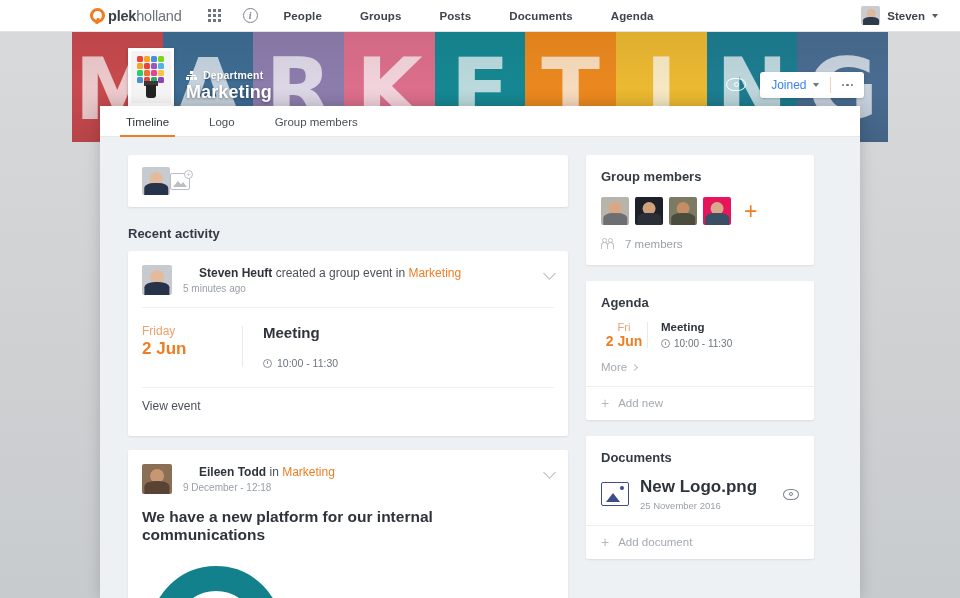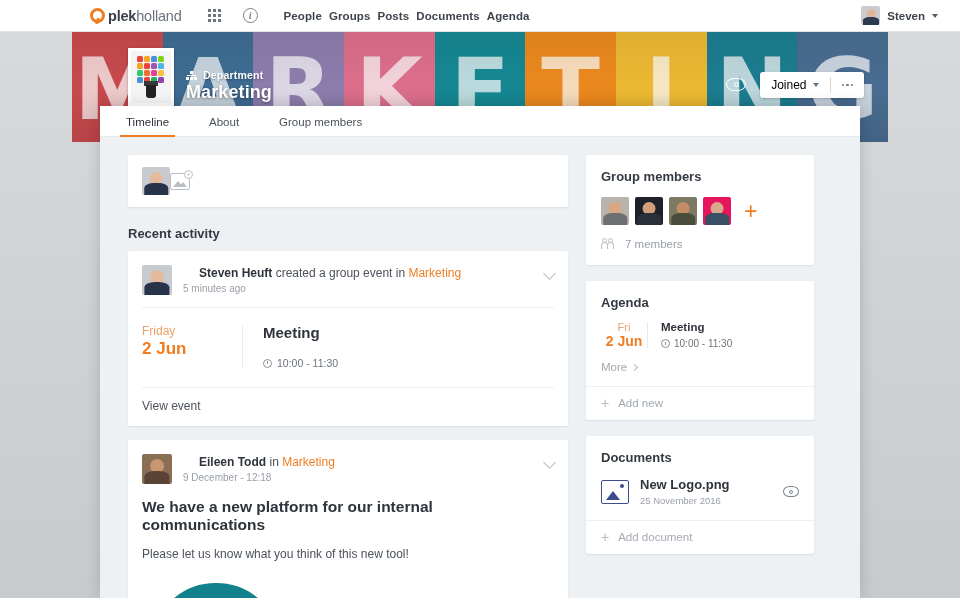--- a/index.html
+++ b/index.html
@@ -39,21 +39,21 @@
   .grid-icon { margin-left: 26px; display:grid; grid-template-columns: repeat(3,3px);
                grid-template-rows: repeat(3,3px); gap:2px; }
   .grid-icon i { background:#6d7580; display:block; width:3px; height:3px; }
 
   .info-icon {
     margin-left: 22px; width: 15px; height: 15px; border-radius: 50%;
     border: 1.4px solid #7c838c; color:#7c838c; font-size: 10px;
     display:flex; align-items:center; justify-content:center;
     font-family:"Liberation Serif", serif; font-style: italic; font-weight: bold;
   }
-  .navlinks { display:flex; margin-left: 26px; gap: 7px; }
+  .navlinks { display:flex; margin-left: 26px; gap: 38px; }
   .navlinks a {
     font-size: 11.5px; font-weight: bold; color: #3e444d;
     text-decoration: none; letter-spacing: .1px;
   }
   .nav-user { margin-left: auto; margin-right: 22px; display:flex; align-items:center; gap:7px; }
   .nav-user .av { width: 19px; height: 19px; border-radius: 2px; overflow: hidden; }
   .nav-user .nm { font-size: 11.5px; font-weight: bold; color: #3e444d; }
   .caret { width:0;height:0;border-left:3.5px solid transparent;border-right:3.5px solid transparent;
            border-top:4px solid #555c66; }
 
@@ -111,21 +111,21 @@
     width: 20px; height: 13px; border: 1.6px solid #ffffff;
     border-radius: 50% 50% 50% 50% / 60% 60% 60% 60%;
     display:flex; align-items:center; justify-content:center;
   }
   .eye-pupil { width: 5px; height: 5px; border-radius:50%; border:1.6px solid #fff;}
   .joined-box {
     background: #fff; border-radius: 3px; display:flex; align-items:stretch;
     box-shadow: 0 1px 3px rgba(0,0,0,.2); height: 26px; overflow:hidden;
   }
   .joined-btn { display:flex; align-items:center; gap:6px; padding: 0 11px;
-                font-size: 12px; color:#000000; cursor:pointer; }
+                font-size: 12px; color:#3b82f6; cursor:pointer; }
   .joined-sep { width:1px; background:#f0d4bf; margin: 5px 0; }
   .dots-btn { display:flex; align-items:center; padding: 0 11px; gap: 2px; cursor:pointer;}
   .dots-btn i { width:2.5px;height:2.5px;border-radius:50%;background:#6d7580; display:block;}
   .chev { width:0;height:0;border-left:3.5px solid transparent;border-right:3.5px solid transparent;
           border-top:4px solid #6d7580; }
 
   
   .sheet {
     position: absolute; left: 100px; top: 106px; width: 760px; height: 492px;
     background: #eef1f4; z-index: 10;
@@ -183,21 +183,21 @@
 
   .event-body { display:flex; padding: 16px 14px 18px 14px; }
   .event-date { width: 100px; }
   .event-dow { font-size: 12px; color:#f0a06a; }
   .event-day { font-size: 17px; color:#ef7d22; font-weight:bold; margin-top:1px;}
   .event-sep { width:1px; background:#e7eaed; margin: 2px 20px 2px 0;}
   .event-title { font-size:15px; font-weight:bold; color:#2f343c;}
   .event-time { font-size:10.5px; color:#6d747d; margin-top: 16px; display:flex; align-items:center; gap:5px;}
   .clock { width:9px;height:9px;border-radius:50%;border:1.2px solid #8b9199; position:relative;}
   .clock:after{content:"";position:absolute;left:3.2px;top:1.6px;width:1px;height:3px;background:#8b9199;}
-  .view-event { padding: 11px 14px 13px 14px; font-size:12px; color:#4b515a; }
+  .view-event { padding: 11px 14px 23px 14px; font-size:12px; color:#4b515a; }
 
   .post2-title { font-size:15.5px; font-weight:bold; color:#2f343c; padding: 2px 14px 0 14px;}
   .post2-text { font-size:12px; color:#4b515a; padding: 13px 14px 0 14px;}
   .post2-img { margin: 14px 14px 0 14px; height: 78px; position:relative; overflow:hidden;}
   .donut { position:absolute; left: 8px; top: 8px; width: 132px; height: 132px;
            border-radius: 50%; border: 25px solid #13818c; }
 
   
   .scard { background:#fff; border-radius:2px; box-shadow: 0 1px 2px rgba(25,35,55,.10); margin-bottom: 16px;}
   .scard-title { font-size:13px; font-weight:bold; color:#343a43; padding: 14px 15px 0 15px;}
@@ -226,21 +226,21 @@
                font-size:11.5px; color:#a4aab2; display:flex; align-items:center; gap:9px;}
   .card-foot .pl { color:#b4b9c0; font-size:14px; line-height:10px;}
 
   .doc-row { display:flex; align-items:center; padding: 12px 15px 14px 15px;}
   .doc-icon { width:28px;height:24px;border:1.8px solid #3f4c8a; border-radius:2px; position:relative; flex:0 0 28px;}
   .doc-icon .mt { position:absolute; left:4px; bottom:3px; width:0;height:0;
                   border-left:7px solid transparent;border-right:7px solid transparent;
                   border-bottom:9px solid #3f4c8a;}
   .doc-icon .sun{ position:absolute; right:4px; top:3px; width:4px;height:4px;border-radius:50%;background:#3f4c8a;}
   .doc-meta { margin-left: 11px; flex:1;}
-  .doc-name { font-size:13px; font-weight:bold; color:#2f343c;}
+  .doc-name { font-size:17px; font-weight:bold; color:#2f343c;}
   .doc-date { font-size:9.5px; color:#9aa0a8; margin-top:3px;}
   .eye2 { width:16px;height:11px; border:1.3px solid #7c838c;
           border-radius: 50% 50% 50% 50% / 60% 60% 60% 60%;
           display:flex;align-items:center;justify-content:center;}
   .eye2 i { width:4px;height:4px;border-radius:50%;border:1.3px solid #7c838c; display:block;}
 
   
   .ph-face { width:100%; height:100%; position:relative; }
   .ph-face .bg { position:absolute; inset:0; }
   .ph-face .head { position:absolute; left:50%; top:18%; width:46%; height:46%;
@@ -384,21 +384,21 @@
         <i></i>
       </div>
     </div>
   </div>
 </div>
 
 <div class="sheet">
 
   <div class="tabsbar">
     <div class="tab active">Timeline</div>
-    <div class="tab">About</div>
+    <div class="tab">Logo</div>
     <div class="tab">Group members</div>
   </div>
 
   <div class="sheet-body">
 
     <div class="col-main">
 
       <div class="card compose">
         <div class="av">
           <div class="ph-face">
@@ -464,21 +464,20 @@
           </div>
           <div class="meta">
             <div class="post-line">
               <b>Eileen Todd</b><span> in </span><span class="lnk">Marketing</span>
             </div>
             <div class="post-sub">9 December - 12:18</div>
           </div>
           <div class="post-caret"></div>
         </div>
         <div class="post2-title">We have a new platform for our internal communications</div>
-        <div class="post2-text">Please let us know what you think of this new tool!</div>
         <div class="post2-img">
           <div class="donut"></div>
 
         </div>
       </div>
 
     </div>
 
     <div class="col-side">
 

